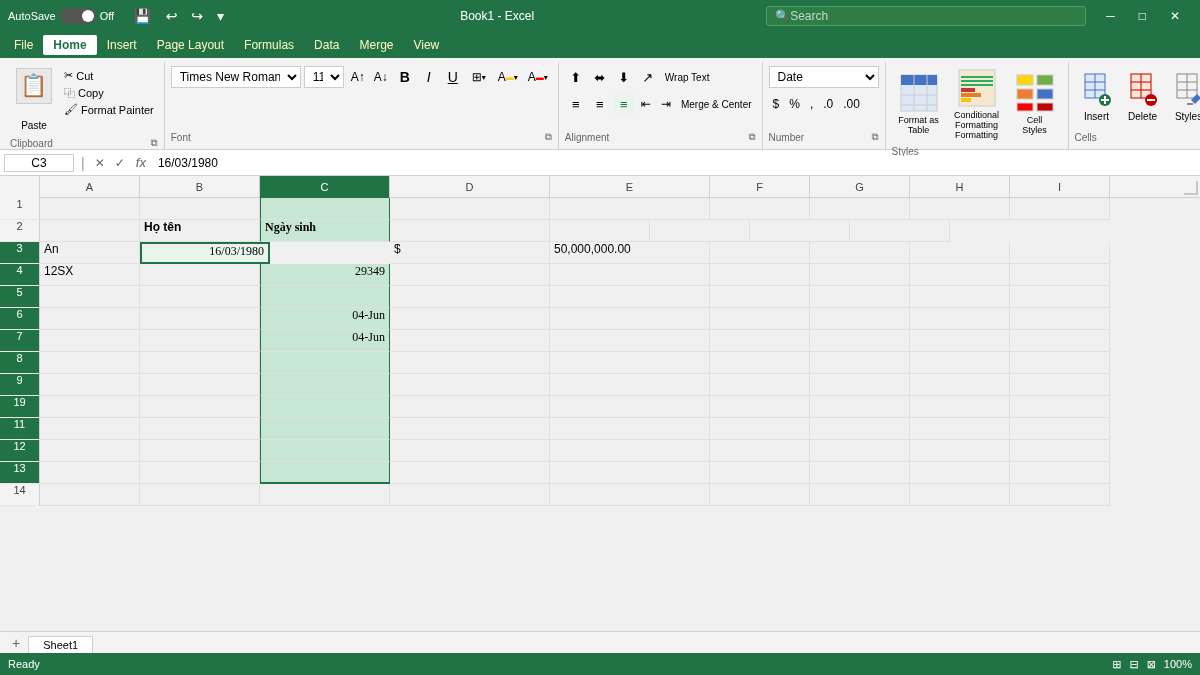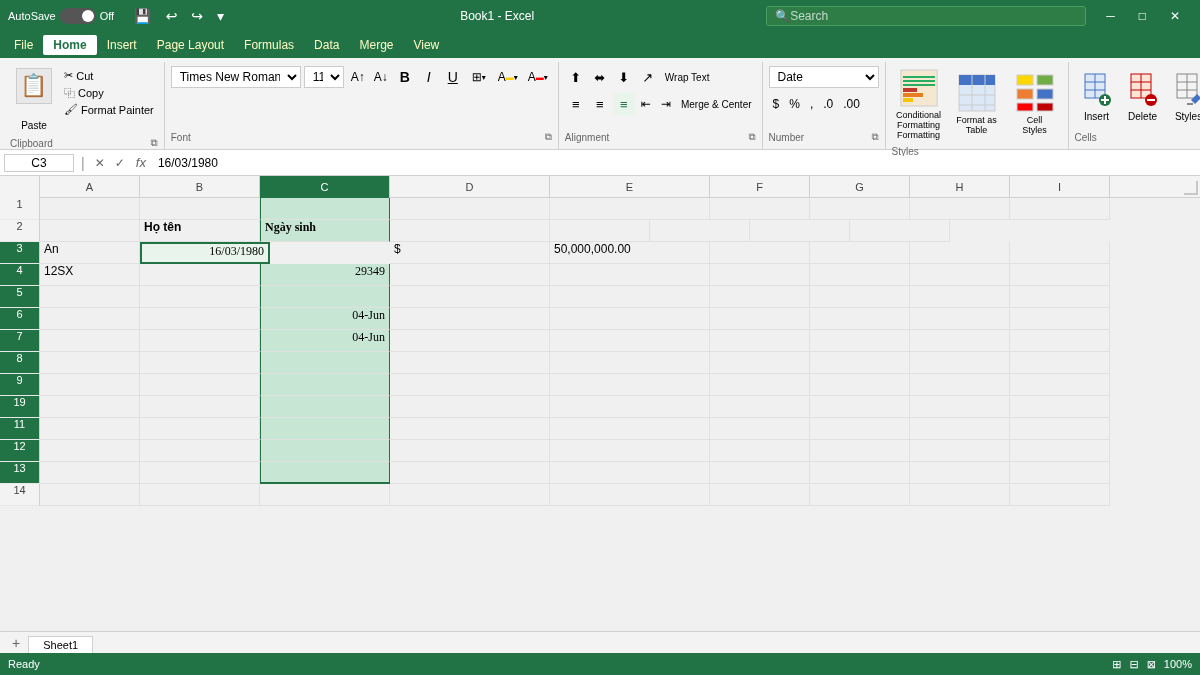--- a/index.html
+++ b/index.html
@@ -582,47 +582,47 @@
     </div>
     <div class="ribbon-group-label">
       <span>Number</span>
       <span>⧉</span>
     </div>
   </div>
 
   <div class="ribbon-group">
     <div class="ribbon-group-content" style="align-items:center; gap: 4px;">
       <div class="style-box">
+        <div style="display:flex; align-items:center; justify-content:center; width:40px; height:40px;">
+          <svg width="40" height="40" viewBox="0 0 40 40">
+            <rect x="2" y="2" width="36" height="36" fill="#dce8f5" stroke="#ccc"></rect>
+            <rect x="2" y="2" width="36" height="10" fill="#4472c4"></rect>
+            <line x1="2" y1="22" x2="38" y2="22" stroke="#ccc" stroke-width="1"></line>
+            <line x1="2" y1="32" x2="38" y2="32" stroke="#ccc" stroke-width="1"></line>
+            <line x1="15" y1="2" x2="15" y2="38" stroke="#ccc" stroke-width="1"></line>
+            <line x1="28" y1="2" x2="28" y2="38" stroke="#ccc" stroke-width="1"></line>
+          </svg>
+        </div>
+        <div class="style-label" style="font-size:9px; text-align:center; width:50px;">Format as<br>Table</div>
+      </div>
+      <div class="style-box">
         <div style="display:flex; align-items:center; justify-content:center; width:40px; height:40px; position:relative;">
           <svg width="40" height="40" viewBox="0 0 40 40">
             <rect x="2" y="2" width="36" height="36" fill="#f5e8d0" stroke="#ccc"></rect>
             <rect x="4" y="20" width="14" height="4" fill="#c0392b"></rect>
             <rect x="4" y="25" width="20" height="4" fill="#e67e22"></rect>
             <rect x="4" y="30" width="10" height="4" fill="#f1c40f"></rect>
             <rect x="4" y="8" width="32" height="2" fill="#27ae60"></rect>
             <rect x="4" y="12" width="32" height="2" fill="#27ae60"></rect>
             <rect x="4" y="16" width="32" height="2" fill="#27ae60"></rect>
           </svg>
         </div>
         <div class="style-label" style="font-size:9px; text-align:center; width:50px;">
           <span style="font-size:9px;">Conditional Formatting</span><br><span style="font-size:9px;">Formatting</span>
         </div>
-      </div>
-      <div class="style-box">
-        <div style="display:flex; align-items:center; justify-content:center; width:40px; height:40px;">
-          <svg width="40" height="40" viewBox="0 0 40 40">
-            <rect x="2" y="2" width="36" height="36" fill="#dce8f5" stroke="#ccc"></rect>
-            <rect x="2" y="2" width="36" height="10" fill="#4472c4"></rect>
-            <line x1="2" y1="22" x2="38" y2="22" stroke="#ccc" stroke-width="1"></line>
-            <line x1="2" y1="32" x2="38" y2="32" stroke="#ccc" stroke-width="1"></line>
-            <line x1="15" y1="2" x2="15" y2="38" stroke="#ccc" stroke-width="1"></line>
-            <line x1="28" y1="2" x2="28" y2="38" stroke="#ccc" stroke-width="1"></line>
-          </svg>
-        </div>
-        <div class="style-label" style="font-size:9px; text-align:center; width:50px;">Format as<br>Table</div>
       </div>
       <div class="style-box">
         <div style="display:flex; align-items:center; justify-content:center; width:40px; height:40px;">
           <svg width="40" height="40" viewBox="0 0 40 40">
             <rect x="2" y="2" width="16" height="10" fill="#ffd700" stroke="#ccc"></rect>
             <rect x="22" y="2" width="16" height="10" fill="#70ad47" stroke="#ccc"></rect>
             <rect x="2" y="16" width="16" height="10" fill="#ed7d31" stroke="#ccc"></rect>
             <rect x="22" y="16" width="16" height="10" fill="#4472c4" stroke="#ccc"></rect>
             <rect x="2" y="30" width="16" height="8" fill="#ff0000" stroke="#ccc"></rect>
             <rect x="22" y="30" width="16" height="8" fill="#c00000" stroke="#ccc"></rect>

